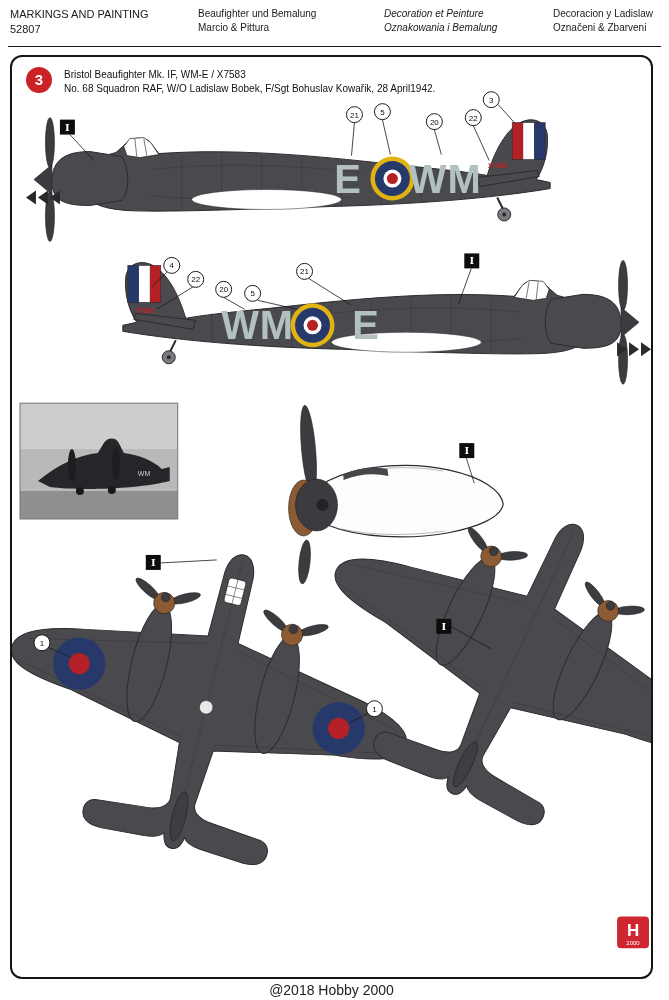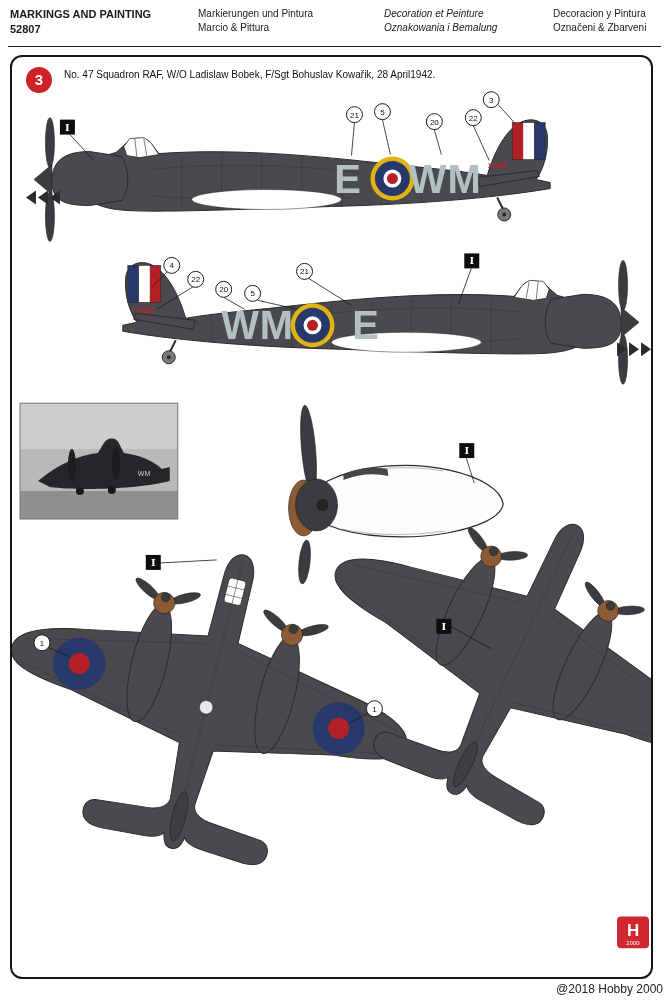--- a/index.html
+++ b/index.html
@@ -2,38 +2,38 @@
 <html style="--airframe-gray: #4a4a4e; --airframe-dark: #3c3c40; --panel-line: #2b2b2e; --code-gray: #b2c0c2; --serial-red: #c32127; --roundel-yellow: #e0b313; --roundel-blue: #27396b; --roundel-red: #b32025; --spinner-brown: #8c5a33; --logo-red: #cf2630; --scheme-red: #cc2127;"><head>
 <meta charset="utf-8">
 <style>
   html,body{margin:0;padding:0;}
   body{
     width:669px;height:1000px;position:relative;background:#ffffff;
     font-family:"Liberation Sans",sans-serif;color:#111;overflow:hidden;
   }
   
   .hdr-col{position:absolute;top:7px;font-size:10px;line-height:14px;color:#1a1a1a;}
-  .hdr-title{left:10px;font-weight:bold;font-size:11px;line-height:15px;}
+  .hdr-title{left:10px;font-weight:normal;font-size:11px;line-height:15px;}
   .c2{left:198px;} .c3{left:384px;font-style:italic;} .c4{left:553px;}
   .rule{position:absolute;left:8px;right:8px;top:46px;border-top:1.5px solid #1a1a1a;}
   
   .sheet{
     position:absolute;left:10px;top:55px;width:643px;height:924px;
     border:2px solid #151515;border-radius:12px;box-sizing:border-box;background:#fff;
   }
   .scheme-head{position:absolute;left:14px;top:10px;display:flex;align-items:flex-start;z-index:5;}
   .scheme-num{
     width:26px;height:26px;border-radius:50%;background:var(--scheme-red,#cc2127);
     color:#fff;font-weight:bold;font-size:15px;line-height:26px;text-align:center;flex:0 0 auto;
   }
   .scheme-text{margin-left:12px;font-size:10px;line-height:13.5px;padding-top:1px;color:#111;}
   .art{position:absolute;left:0;top:0;width:100%;height:100%;}
   .copyright{
-    position:absolute;left:20px;top:982px;width:643px;text-align:right;
-    font-size:12px;color:#222;padding-right:2px;
+    position:absolute;left:10px;top:982px;width:643px;text-align:center;
+    font-size:14px;color:#222;padding-right:2px;
   }
   
   .af{fill:var(--airframe-gray,#4a4a4e);stroke:var(--panel-line,#2b2b2e);stroke-width:1;}
   .dk{fill:var(--airframe-dark,#3c3c40);stroke:#202022;stroke-width:0.6;}
   .dk2{fill:#3e3e42;stroke:#202022;stroke-width:0.6;}
   .pl{fill:none;stroke:var(--panel-line,#2b2b2e);stroke-width:0.6;opacity:0.55;}
   .leader{stroke:#1a1a1a;stroke-width:0.8;fill:none;}
   .co-c{fill:#fff;stroke:#1a1a1a;stroke-width:1;}
   .co-t{font-size:8px;text-anchor:middle;fill:#111;font-family:"Liberation Sans",sans-serif;}
   .mk-r{fill:#0d0d0d;}
@@ -43,39 +43,40 @@
   .chev{fill:#2a2a2c;}
 </style>
 </head>
 <body>
 
 <div class="hdr-col hdr-title">
   <div>MARKINGS AND PAINTING</div>
   <div>52807</div>
 </div>
 <div class="hdr-col c2">
-  <div>Markierungen und Pintura</div>
+  <div>Beaufighter und Bemalung</div>
   <div>Marcio &amp; Pittura</div>
 </div>
 <div class="hdr-col c3">
   <div>Decoration et Peinture</div>
   <div>Oznakowania i Bemalung</div>
 </div>
 <div class="hdr-col c4">
-  <div>Decoracion y Pintura</div>
+  <div>Decoracion y Ladislaw</div>
   <div>Označeni &amp; Zbarveni</div>
 </div>
 <div class="rule"></div>
 
 <section class="sheet">
 
   <div class="scheme-head">
     <div class="scheme-num">3</div>
     <div class="scheme-text">
-      <div>No. 47 Squadron RAF, W/O Ladislaw Bobek, F/Sgt Bohuslav Kowařik, 28 April1942.</div>
+      <div>Bristol Beaufighter Mk. IF, WM-E / X7583</div>
+      <div>No. 68 Squadron RAF, W/O Ladislaw Bobek, F/Sgt Bohuslav Kowařik, 28 April1942.</div>
     </div>
   </div>
 
   <svg class="art" viewBox="0 0 640 920">
     <defs>
 
       <g id="sideProfile">
         <ellipse class="dk" cx="18" cy="33" rx="4.5" ry="25"></ellipse>
         <ellipse class="dk" cx="18" cy="107" rx="4.5" ry="25"></ellipse>
         <polygon class="dk" points="2,70 20,55 20,85"></polygon>

